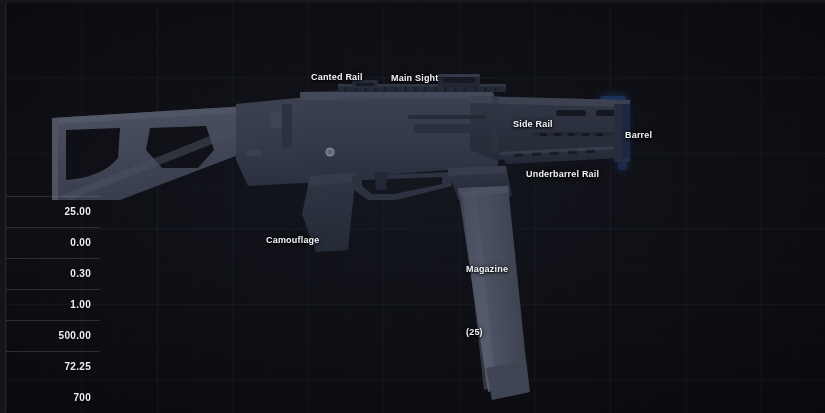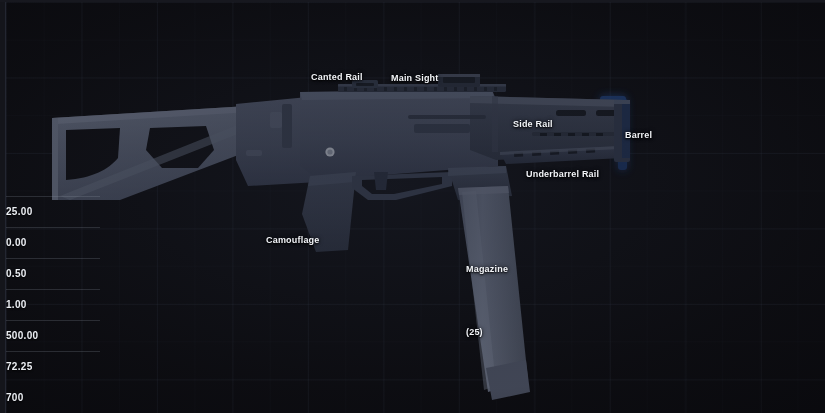--- a/index.html
+++ b/index.html
@@ -61,21 +61,21 @@
   }
 
   
   .stats{
     position:absolute; left:6px; bottom:0;
     width:94px;
   }
   .stat-row{
     position:relative;
     height:31px;
-    display:flex; align-items:center; justify-content:flex-start;
+    display:flex; align-items:center; justify-content:flex-end;
     padding-right:9px;
   }
   .stat-row.sep::before{
     content:""; position:absolute; left:0; top:0;
     width:94px; height:1px;
     background:rgba(150,158,175,0.22);
   }
   .stat-val{
     color:#eceff4;
     font-size:10px;
@@ -278,21 +278,21 @@
     </div>
 
   <div class="stats" id="stats">
       <div class="stat-row sep">
         <span class="stat-val">25.00</span>
       </div>
       <div class="stat-row sep">
         <span class="stat-val">0.00</span>
       </div>
       <div class="stat-row sep">
-        <span class="stat-val">0.50</span>
+        <span class="stat-val">0.30</span>
       </div>
       <div class="stat-row sep">
         <span class="stat-val">1.00</span>
       </div>
       <div class="stat-row sep">
         <span class="stat-val">500.00</span>
       </div>
       <div class="stat-row sep">
         <span class="stat-val">72.25</span>
       </div>

